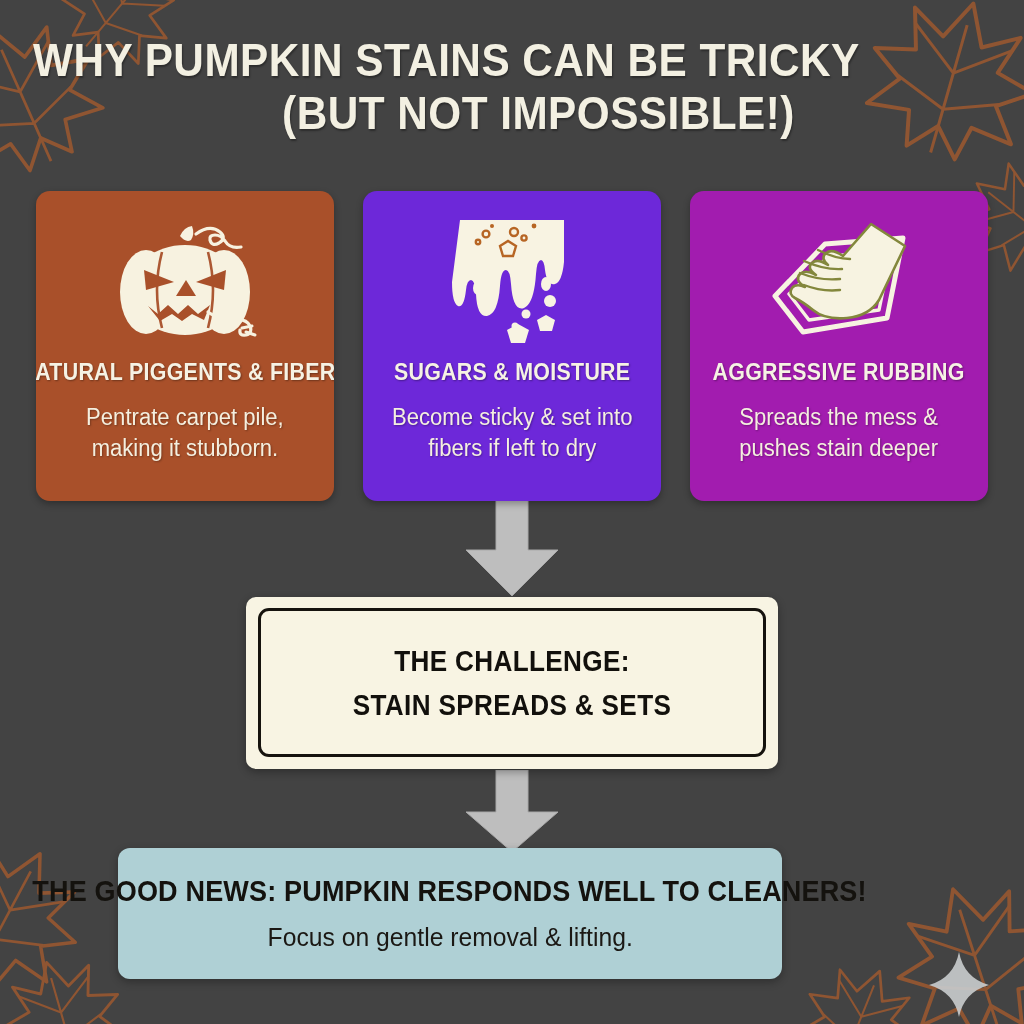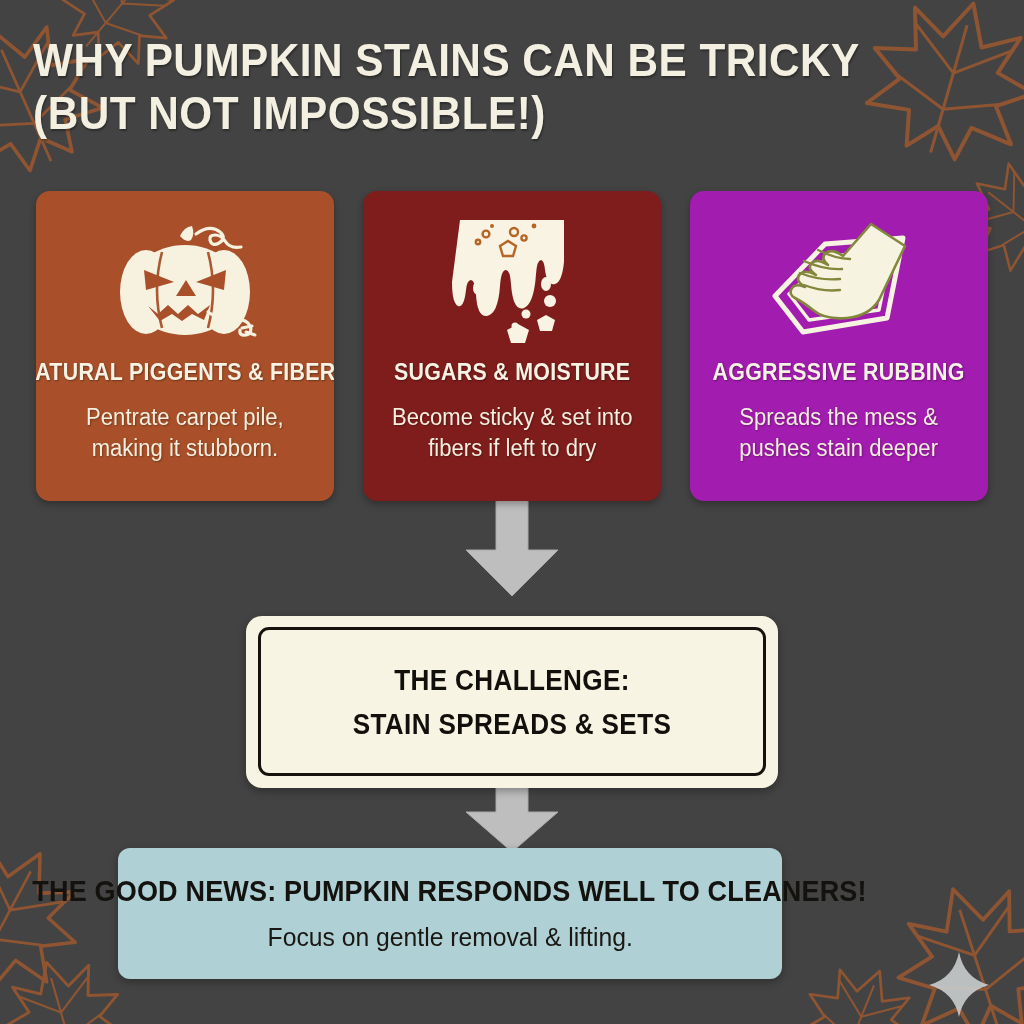--- a/index.html
+++ b/index.html
@@ -26,21 +26,21 @@
     inset: 0;
     pointer-events: none;
   }
 
   
   #title-block {
     position: absolute;
     top: 34px;
     left: 0;
     width: 828px;
-    text-align: left;
+    text-align: right;
     z-index: 5;
   }
   .title-line {
     color: #F3F0E2;
     font-family: "Liberation Sans Narrow", "Liberation Sans", sans-serif;
     font-weight: bold;
     font-size: 46px;
     line-height: 53px;
     letter-spacing: 0.5px;
     transform: scaleX(0.92);
@@ -112,27 +112,26 @@
   #arrow-bottom { top: 770px; }
 
   
   #challenge-box {
     position: absolute;
     top: 597px;
     left: 246px;
     width: 532px;
     height: 172px;
     background: #F8F4E3;
-    border-radius: 16px;
+    border-radius: 10px;
     box-shadow: 0 3px 8px rgba(0,0,0,0.32);
     z-index: 4;
     display: flex;
     align-items: center;
     justify-content: center;
-    margin-top: 19px;
   }
   #challenge-inner {
     position: absolute;
     top: 11px; left: 12px; right: 12px; bottom: 12px;
     border: 3px solid #16130E;
     border-radius: 11px;
   }
   .challenge-text {
     position: relative;
     text-align: center;
@@ -246,21 +245,21 @@
           <path d="M142,120 l10,-2 M146,124 l9,3" stroke="#F7F2E0" stroke-width="3" stroke-linecap="round"></path>
         </svg>
       </div>
       <div class="card-heading">NATURAL PIGGENTS &amp; FIBERS</div>
       <div class="card-body">
         <div>Pentrate carpet pile,</div>
         <div>making it stubborn.</div>
       </div>
     </div>
 
-    <div class="card" style="background:#7f1d1d">
+    <div class="card" style="background:#6d28d9">
       <div class="card-icon">
         <svg width="140" height="140" viewBox="0 0 140 140">
           <g fill="#F8F3E2">
             <path d="M18,12 L122,12 L122,54 q-2,20 -9,22 q-8,2 -10,-14 q-1,-10 -4,-10
                      q-4,0 -5,14 q-2,30 -12,34 q-11,4 -13,-24 q-1,-14 -5,-14 q-5,0 -6,16
                      q-2,28 -13,30 q-10,1 -11,-22 q-1,-14 -5,-14 q-4,0 -5,10 q-2,18 -8,16
                      q-6,-3 -6,-24 Z"></path>
 
             <ellipse cx="36" cy="80" rx="5" ry="7"></ellipse>
             <ellipse cx="104" cy="76" rx="5" ry="7"></ellipse>

